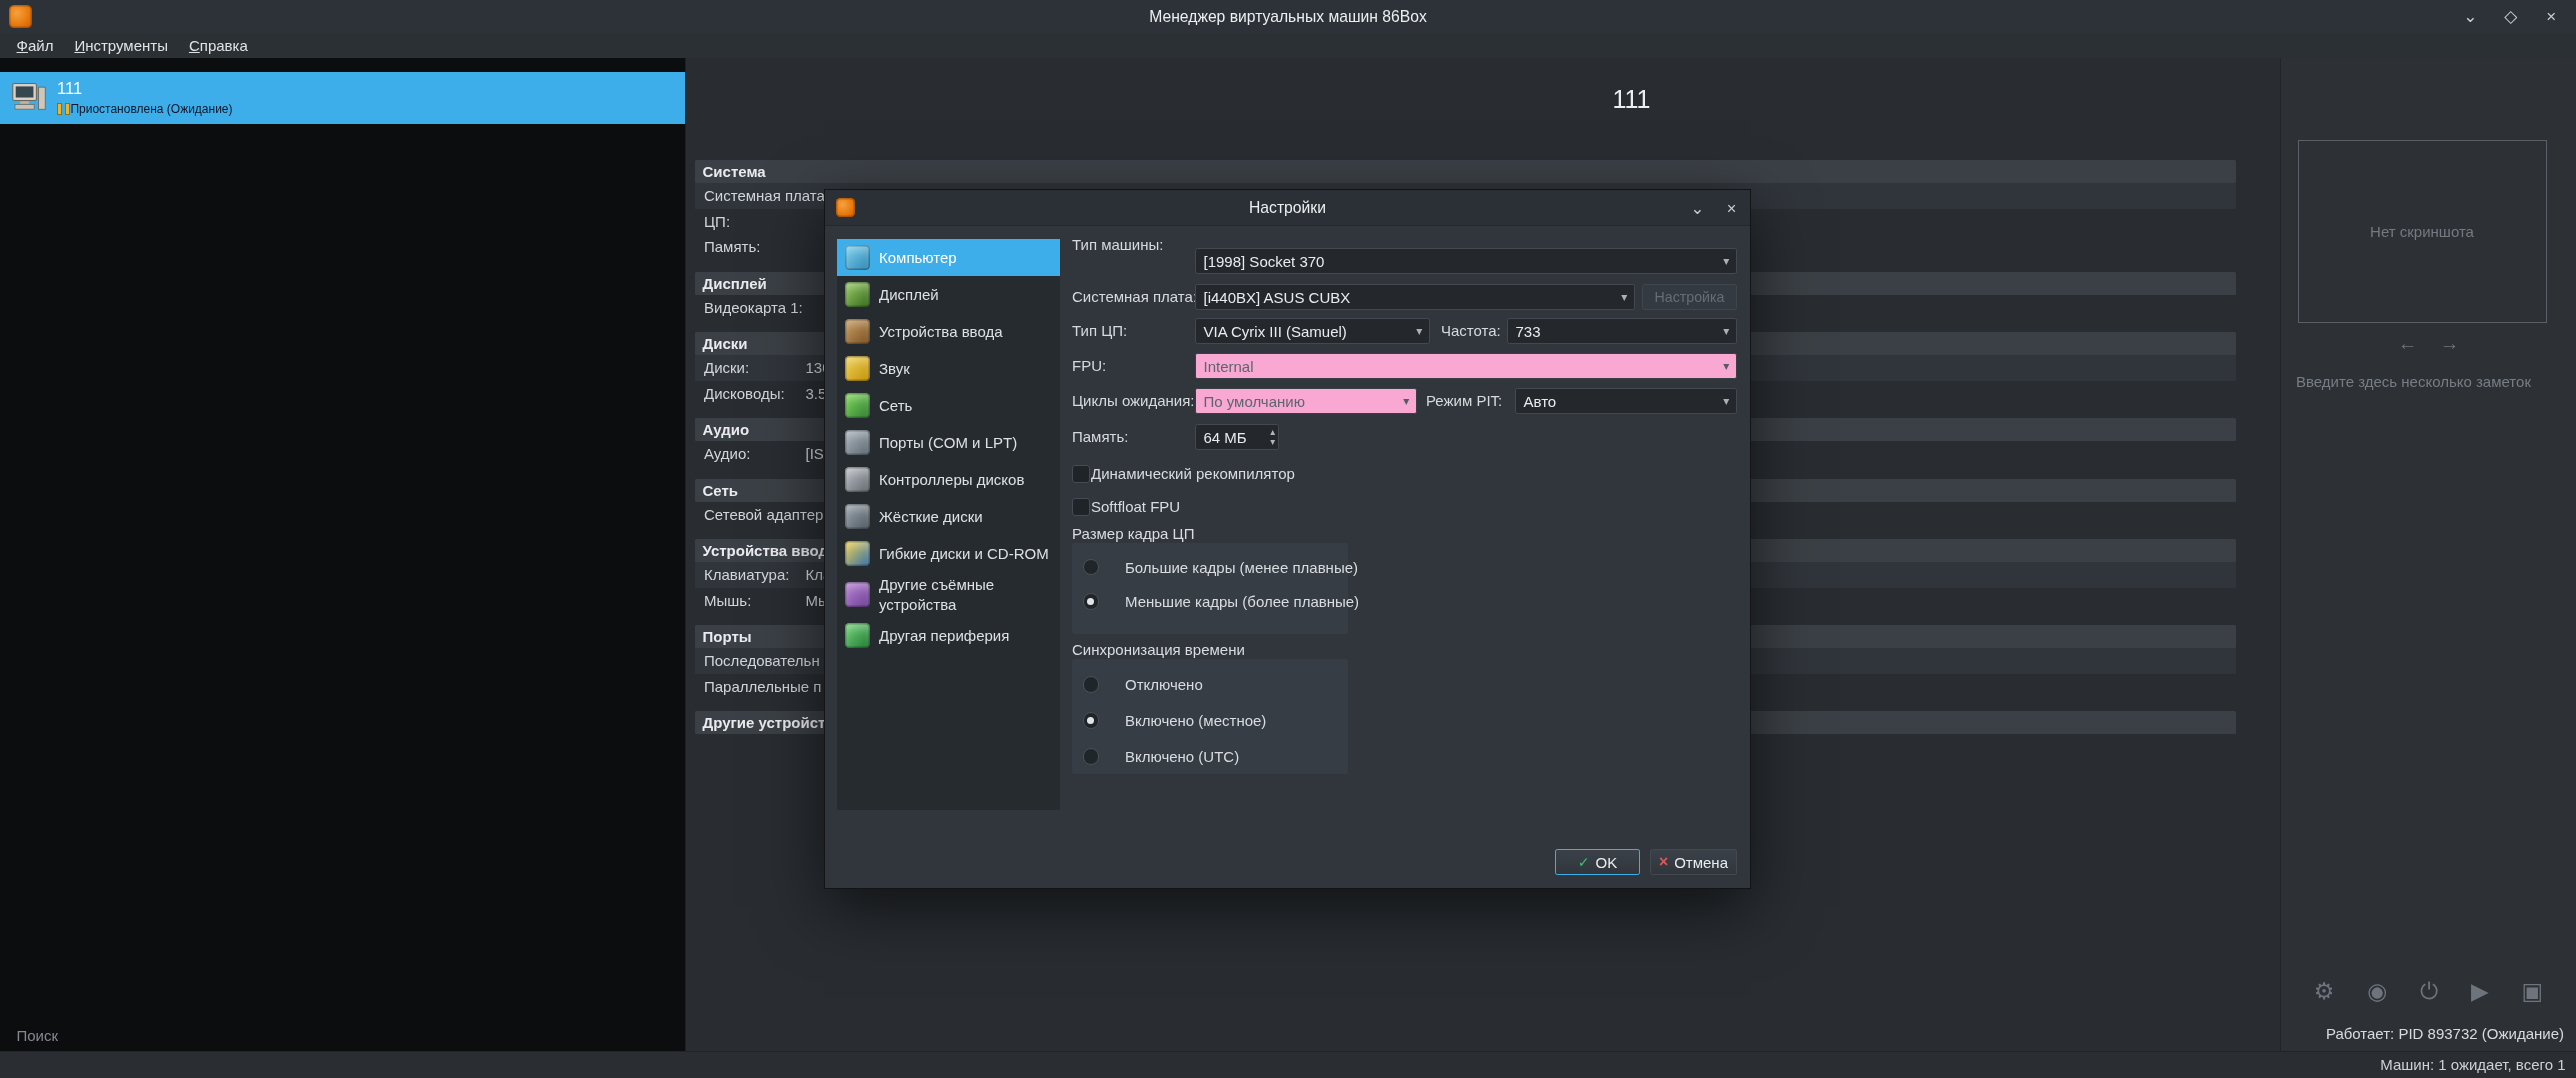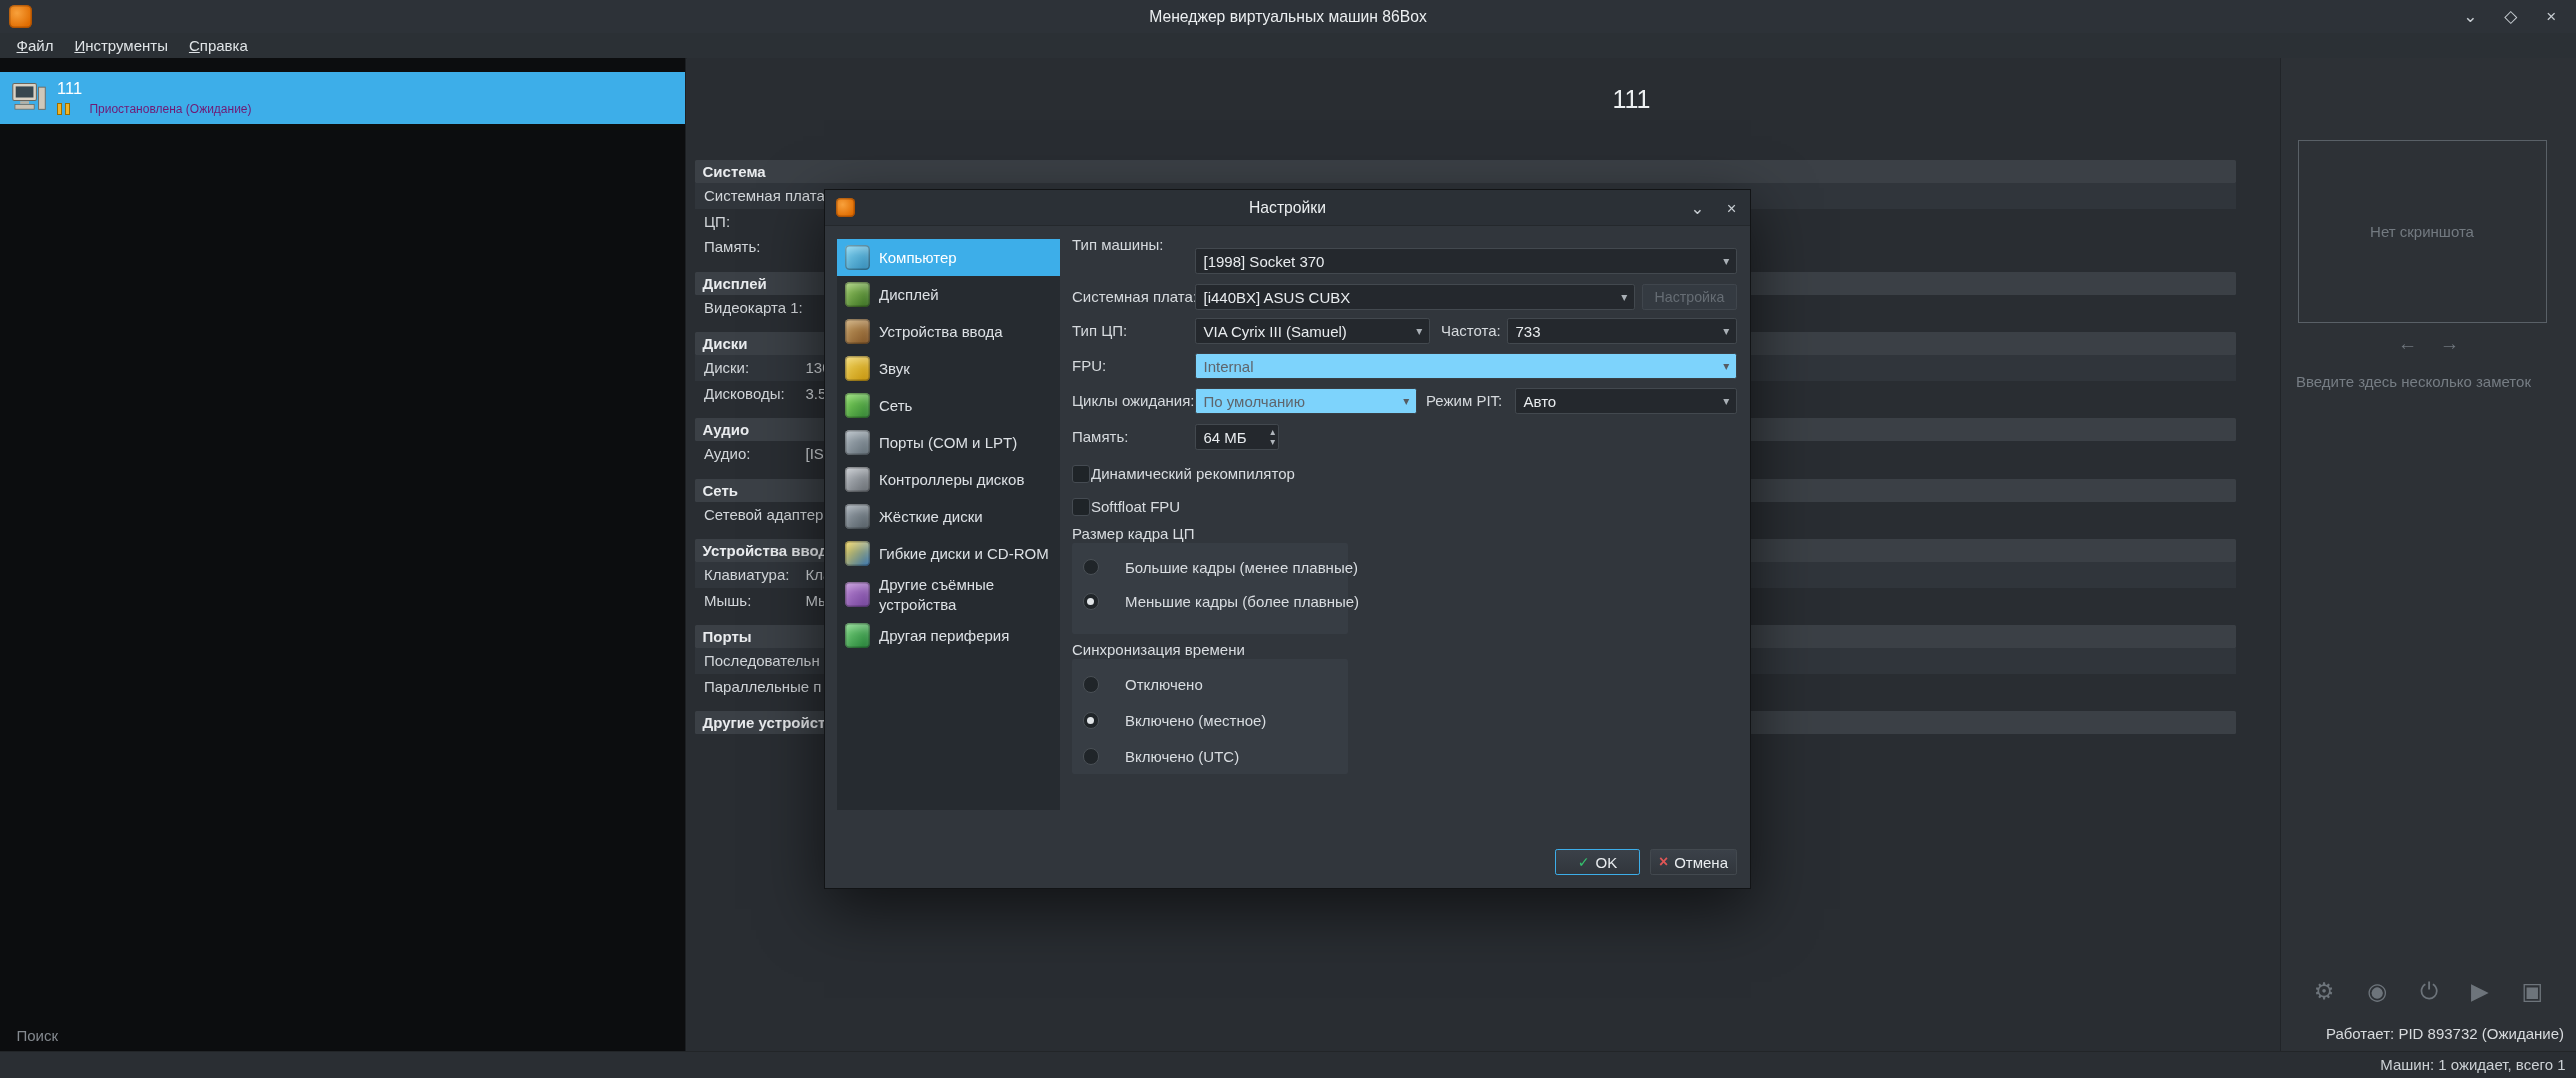--- a/index.html
+++ b/index.html
@@ -21,21 +21,21 @@
   .menu-item { display:inline-block; padding:0 10.5px; font-size:15px; color:#dfe3e6; line-height:25px; }
   .menu-item::first-letter { text-decoration:underline; }
 
   .body { position:absolute; top:58px; left:0; right:0; bottom:27px; }
 
   
   .left-panel { position:absolute; left:0; top:0; width:686px; height:100%; background:#0c0d0f; border-right:0.7px solid #1c1f23; }
   .vm-item { position:absolute; top:13.5px; left:0; width:100%; height:52px; background:#3daee9; display:flex; align-items:center; }
   .vm-icon { margin:0 10.5px 0 10.5px; display:flex; }
   .vm-name { font-size:16.5px; color:#ffffff; }
-  .vm-status { display:flex; align-items:center; gap:19px; font-size:12px; color:#701a75; margin-top:3.7px; }
+  .vm-status { display:flex; align-items:center; gap:0; font-size:12px; color:#0f172a; margin-top:3.7px; }
   .pause-icon { display:inline-flex; gap:3px; }
   .pause-icon i { display:inline-block; width:5.2px; height:12.7px; background:#f0b429; border:0.7px solid #9a6d00; }
   .search { position:absolute; left:16.5px; bottom:7.5px; color:#84898f; font-size:15px; }
 
   
   .main-panel { position:absolute; left:687px; top:0; width:1594px; height:100%; background:#292d32; }
   .vm-title { position:absolute; left:687px; right:0; top:27px; text-align:center; font-size:25px; color:#eceff1; }
   #sections { position:absolute; left:695px; top:102px; width:1541px; }
   .section { margin-bottom:12px; }
   .sec-header { height:23px; line-height:23px; background:#3b4046; padding-left:7.5px; font-weight:bold; font-size:15px; color:#e9ebee; border-radius:1.5px; }
@@ -67,21 +67,21 @@
   .dlg-tbtn { color:#c7cdd2; font-size:16.5px; line-height:36px; }
 
   .cat-list { position:absolute; left:12px; top:49px; width:223px; height:571px; background:#262b30; }
   .cat-item { display:flex; align-items:center; gap:9px; min-height:37px; padding:3px 7.5px; font-size:15px; color:#dde1e5; line-height:19.5px; }
   .cat-item.selected { background:#3daee9; color:#ffffff; }
   .cat-icon { flex:0 0 25.5px; width:25.5px; height:25.5px; border-radius:4.5px; box-shadow:inset 0 0 0 1.5px rgba(0,0,0,.28), inset 0 6px 7.5px rgba(255,255,255,.25); }
 
   .flabel { position:absolute; height:26px; line-height:26px; font-size:15px; color:#d6dade; white-space:nowrap; }
   .combo { position:absolute; height:26px; background:#24282d; border:0.7px solid #43494f; border-radius:2.2px; line-height:25px; padding:0 25.5px 0 7.5px; font-size:15px; color:#e9ecef; white-space:nowrap; overflow:hidden; }
   .combo .arr { position:absolute; right:6.7px; top:0; line-height:25px; color:#aab0b6; font-size:12px; }
-  .combo.disabled { color:#5e656c; background:#7dd3fc; border-color:#383e44; }
+  .combo.disabled { color:#5e656c; background:#f9a8d4; border-color:#383e44; }
   .combo.disabled .arr { color:#565c62; }
   .btn-settings { position:absolute; height:26px; background:#343a41; border:0.7px solid #40464d; border-radius:2.2px; text-align:center; line-height:25px; color:#666d74; font-size:14.2px; }
   .spin { position:absolute; height:26px; background:#24282d; border:0.7px solid #43494f; border-radius:2.2px; line-height:25px; padding:0 19.5px 0 7.5px; font-size:15px; color:#e9ecef; }
   .spin-btns { position:absolute; right:3px; top:1.5px; display:flex; flex-direction:column; align-items:center; }
   .spin-btns span { line-height:10.5px; font-size:9.7px; color:#b0b6bc; }
 
   .chkrow { position:absolute; display:flex; align-items:center; gap:1px; height:19.5px; font-size:15px; color:#d9dde1; white-space:nowrap; }
   .checkbox { width:18px; height:18px; background:#1f2428; border:0.7px solid #454b52; border-radius:3px; flex:0 0 18px; }
 
   .grouplabel { position:absolute; font-size:15px; color:#d9dde1; white-space:nowrap; }

